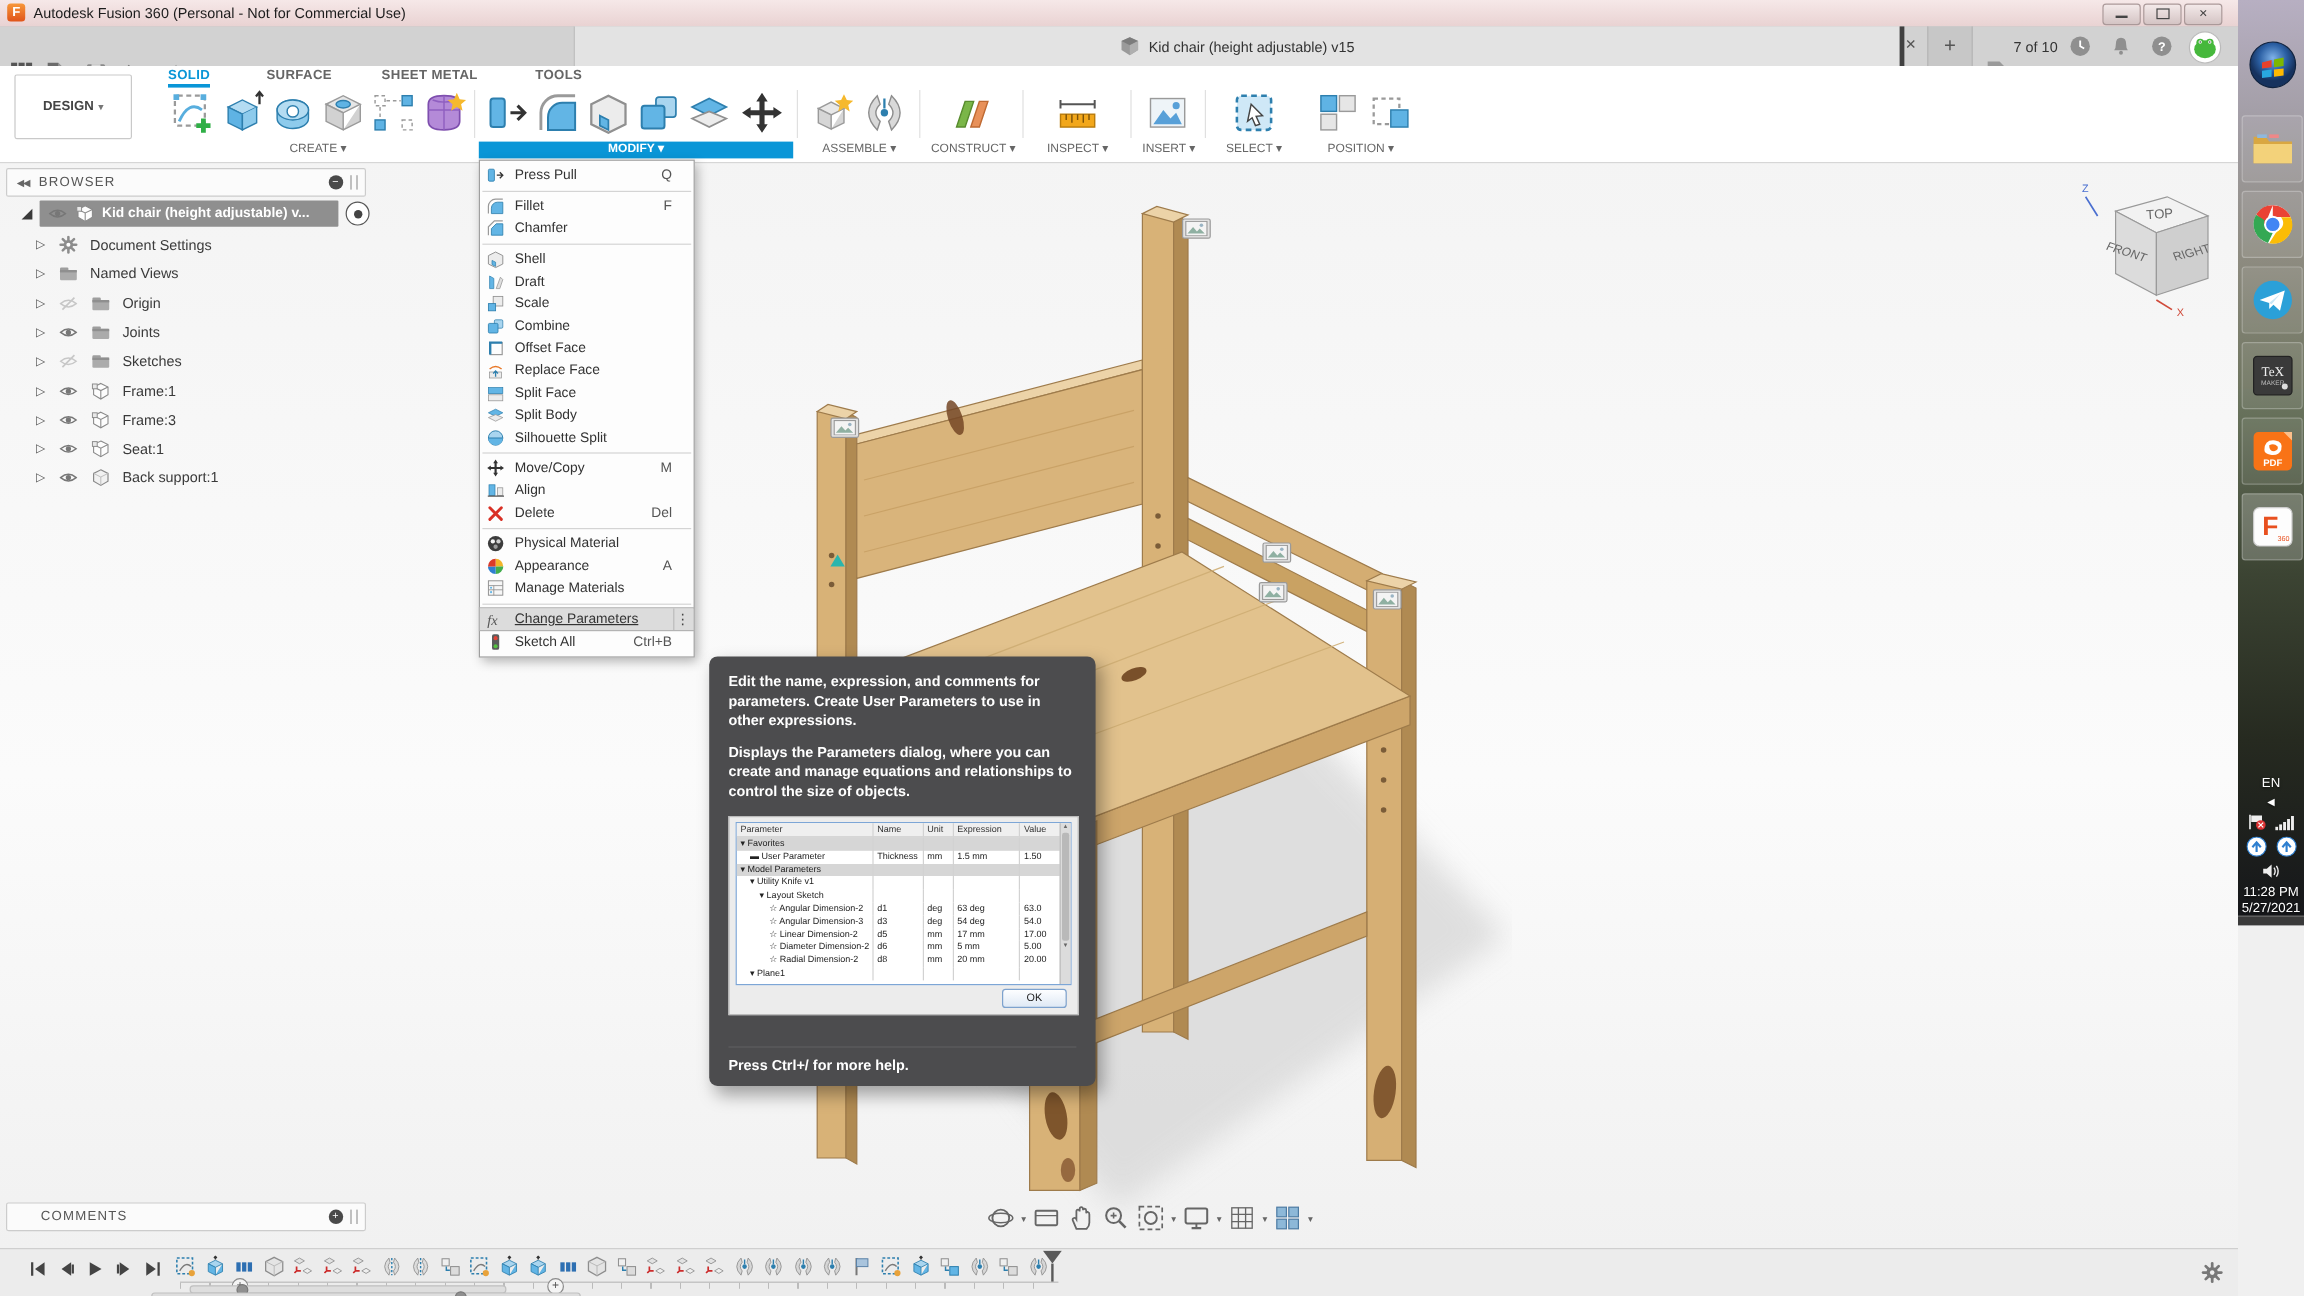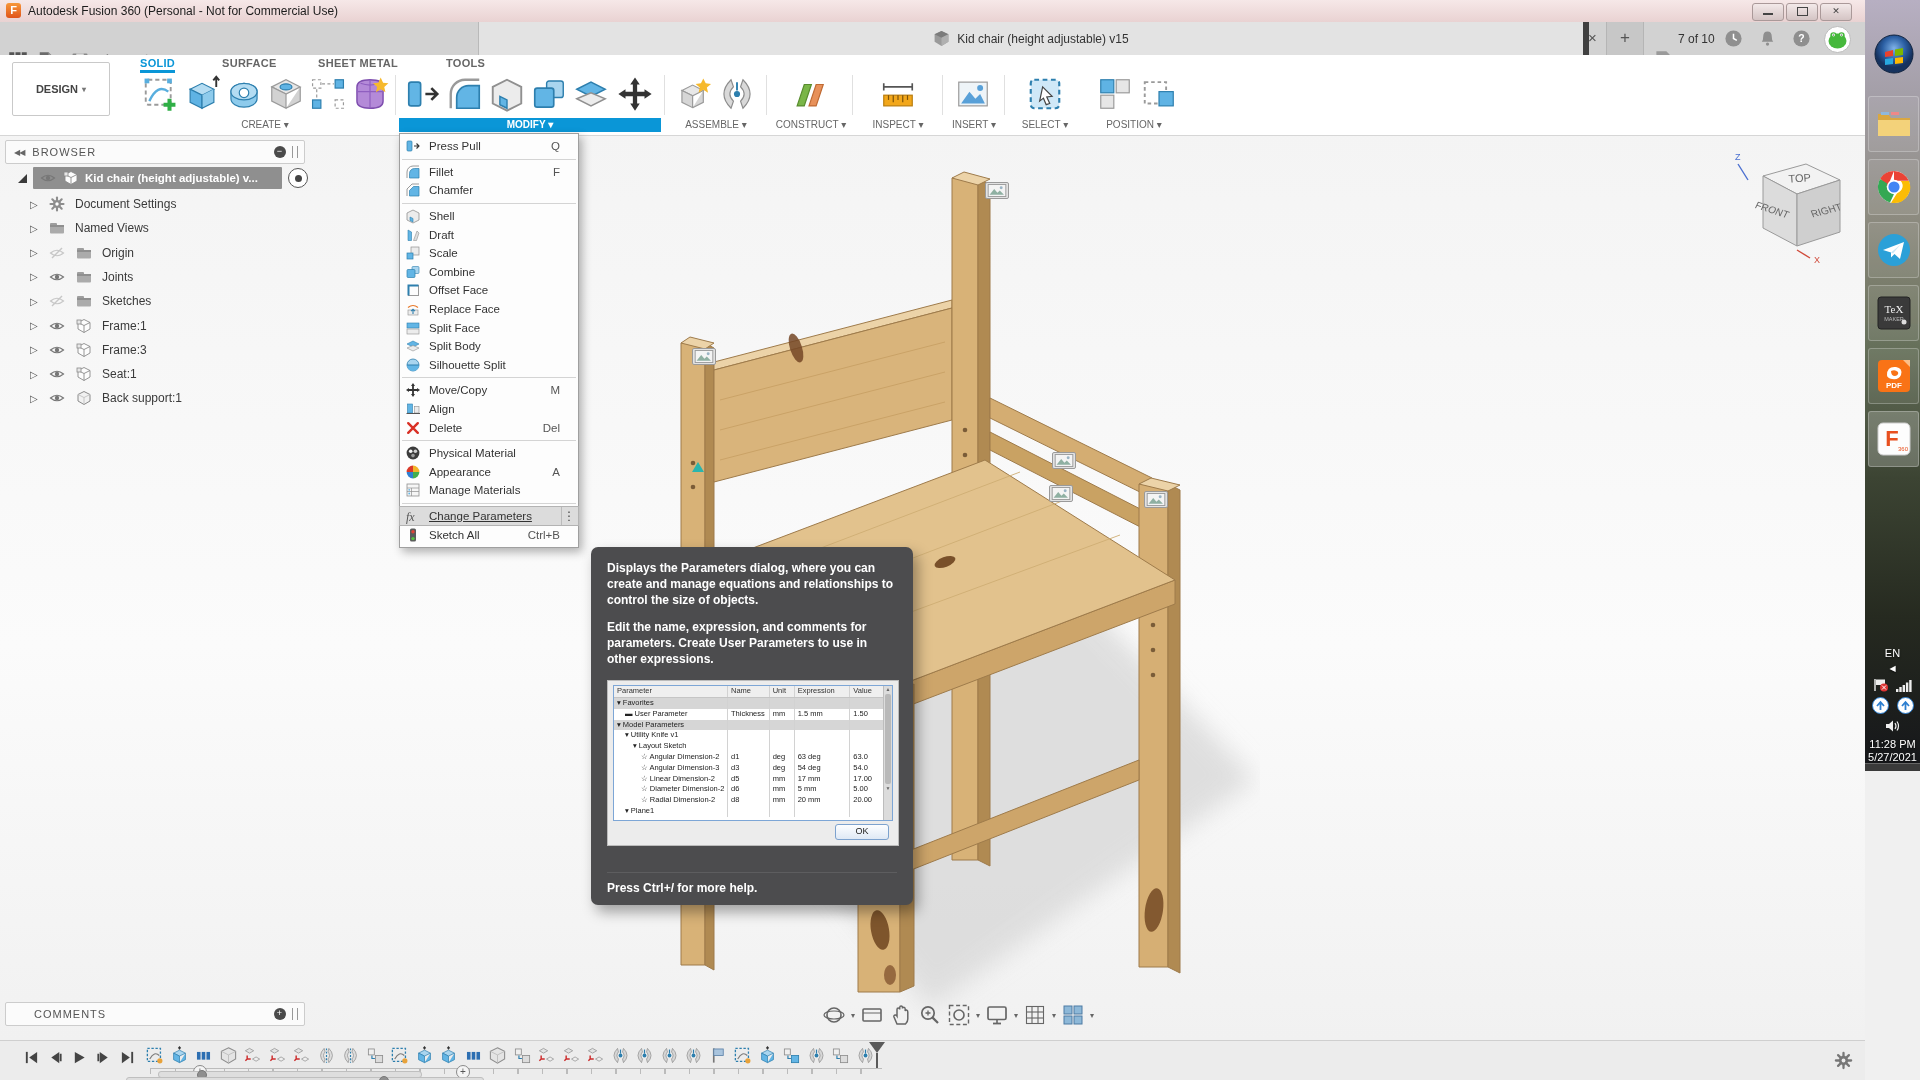--- a/index.html
+++ b/index.html
@@ -15,21 +15,21 @@
     background:linear-gradient(#f7973a,#e0541a);color:#fff;font-size:11px;font-weight:bold;
     text-align:center;line-height:15px;}
   #titlebar .ttl{position:absolute;left:28px;top:4px;font-size:12px;color:#1c1c1c;}
   .winbtn{position:absolute;top:3px;width:30px;height:16px;border:1px solid #a99; border-radius:3px;
     background:linear-gradient(#f3e9e9,#d4c4c4);color:#444;font-size:9px;text-align:center;line-height:14px;}
   
   #tabstrip{left:0;top:22px;width:1865px;height:33px;background:#d2d2d2;border-bottom:1px solid #bdbdbd;}
   .qat-ic{position:absolute;top:29px;width:20px;height:20px;color:#555;}
   .qat-caret{position:absolute;top:36px;font-size:8px;color:#777;}
   #doc-tab{position:absolute;left:478px;top:0;width:1104px;height:33px;background:#e3e3e3;
-    border-left:1px solid #b9b9b9;border-right:6px solid #404040;
+    border-left:1px solid #b9b9b9;border-right:4px solid #404040;
     display:flex;align-items:center;justify-content:center;gap:7px;font-size:12px;color:#333;}
   .topic{position:absolute;top:27px;width:22px;height:22px;}
   
   #ribbon{left:0;top:55px;width:1865px;height:80px;background:#fff;border-bottom:1px solid #d6d6d6;}
   #design-btn{position:absolute;left:12px;top:7px;width:96px;height:52px;background:#fff;
     border:1px solid #c9c9c9;border-radius:2px;font-size:11px;color:#444;
     display:flex;align-items:center;justify-content:center;gap:4px;font-weight:bold;}
   .rtab{position:absolute;top:2px;font-size:11px;font-weight:bold;color:#666;letter-spacing:.3px;}
   .rtab.active{color:#0a96d7;}
   .rtab.active:after{content:"";position:absolute;left:0;right:0;bottom:-4px;height:3px;background:#0a96d7;}
@@ -1117,22 +1117,22 @@
             <use href="#m-compute"></use>
           </svg>
         </span>
         <span class="mi-label">Sketch All</span>
         <span class="mi-short">Ctrl+B</span>
       </div>
     </div>
 </div>
 
 <div class="abs" id="tooltip">
+  <p>Edit the name, expression, and comments for parameters. Create User Parameters to use in other expressions.</p>
   <p>Displays the Parameters dialog, where you can create and manage equations and relationships to control the size of objects.</p>
-  <p>Edit the name, expression, and comments for parameters. Create User Parameters to use in other expressions.</p>
   <div id="tt-dialog">
     <div id="tt-table">
       <div class="prow hdr" id="tt-head">
           <div>Parameter</div>
           <div>Name</div>
           <div>Unit</div>
           <div>Expression</div>
           <div>Value</div>
         </div>
       <div id="tt-body">

